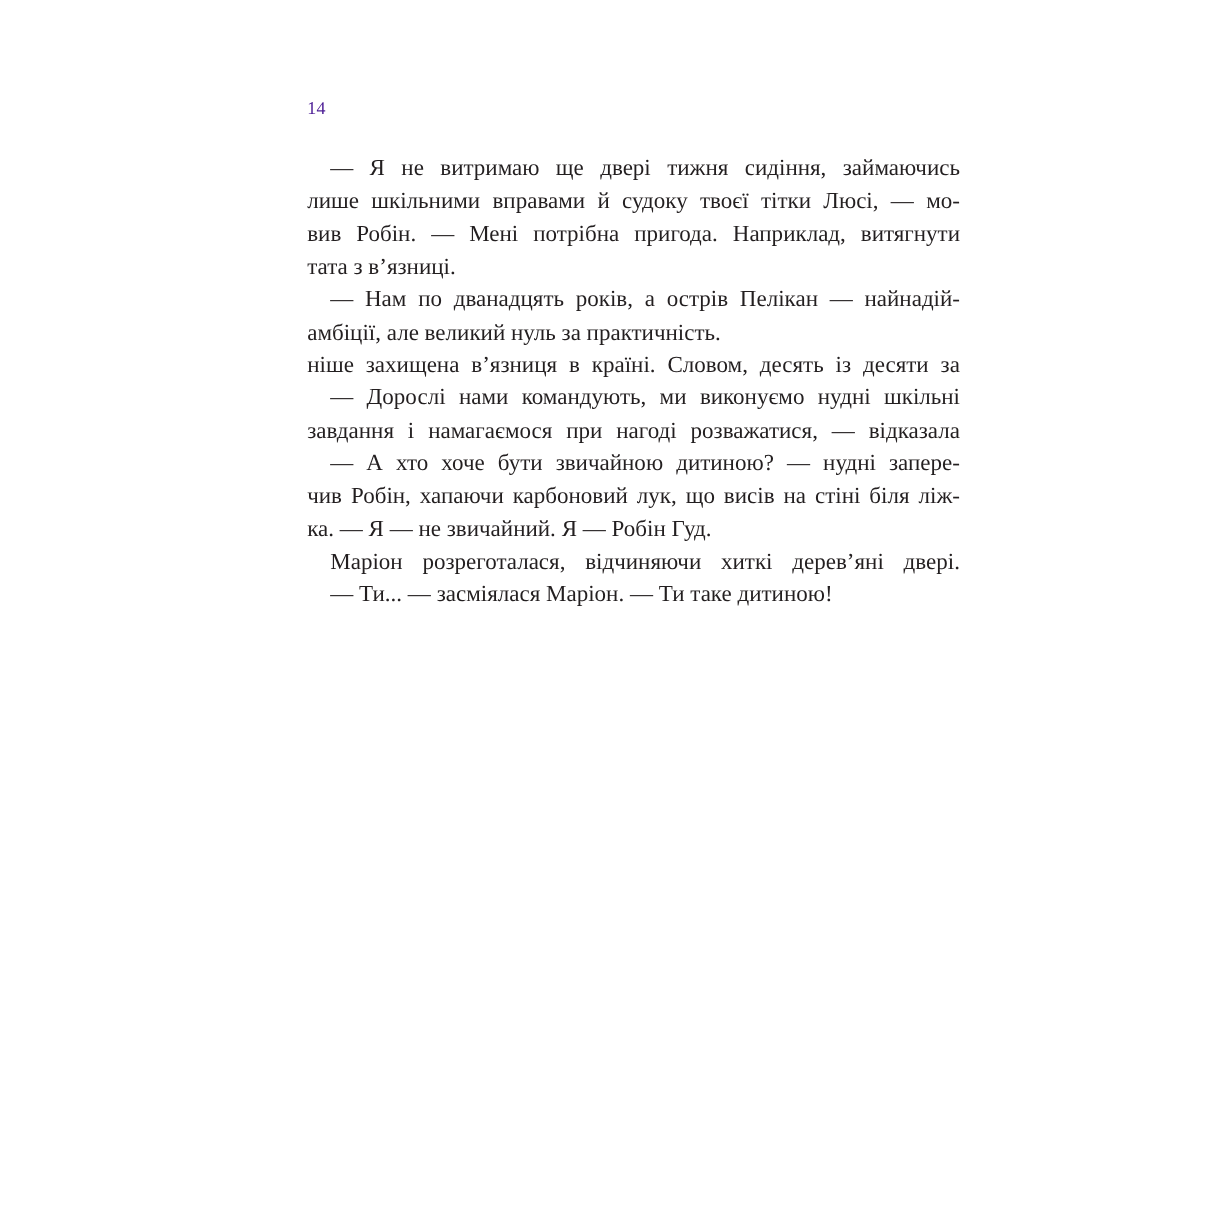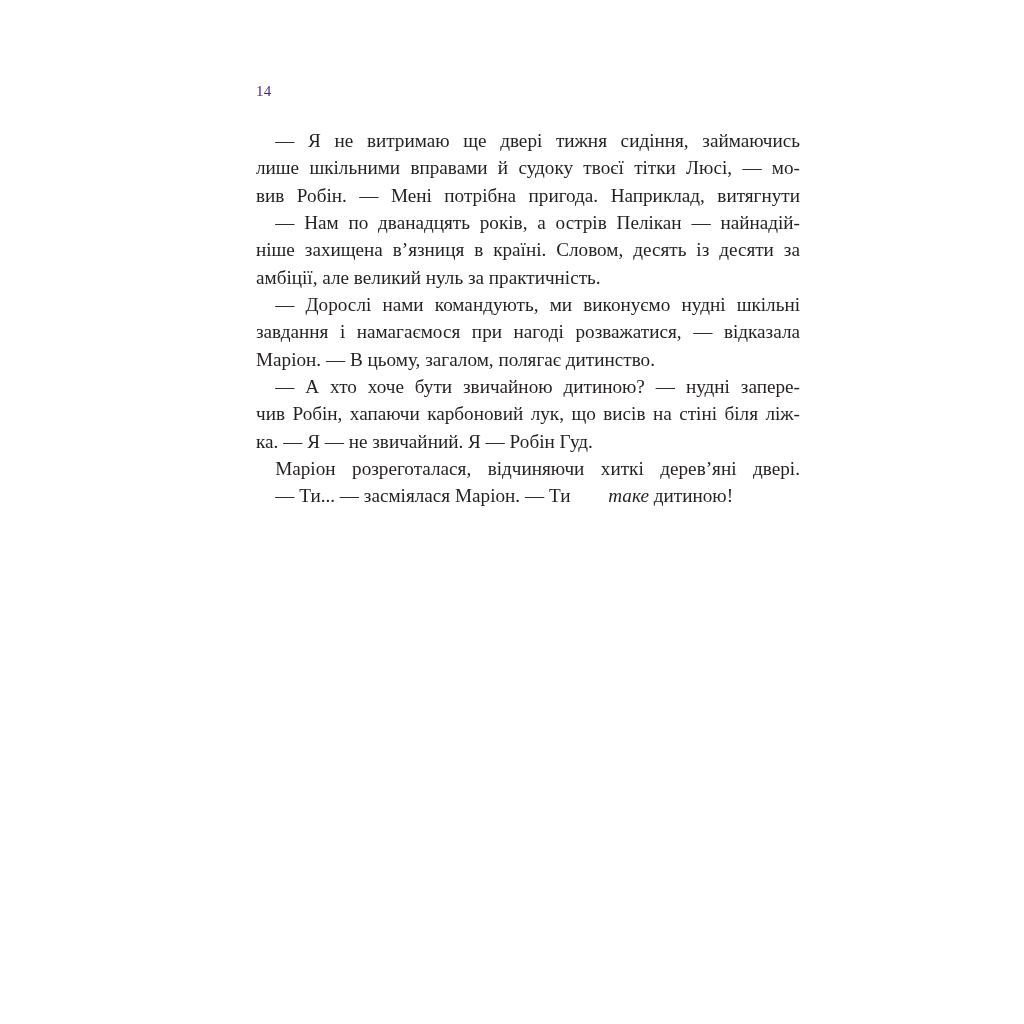--- a/index.html
+++ b/index.html
@@ -59,22 +59,20 @@
   .line.justify {
     display: flex;
     justify-content: space-between;
     white-space: normal;
   }
   .line.justify > span {
     white-space: pre;
   }
 
   .ital {
-    font-style: italic;
-    margin-left: 33px;
   }
 </style>
 </head>
 <body>
 
 <div class="page">
 
   <div class="page-number">14</div>
 
   <div class="text-block">
@@ -106,49 +104,50 @@
       <span class="line justify">
           <span>вив</span>
           <span>Робін.</span>
           <span>—</span>
           <span>Мені</span>
           <span>потрібна</span>
           <span>пригода.</span>
           <span>Наприклад,</span>
           <span>витягнути</span>
         </span>
+      <span class="line">тата з в’язниці.</span>
     </div>
 
 
     <div class="para">
       <span class="line justify">
           <span>    —</span>
           <span>Нам</span>
           <span>по</span>
           <span>дванадцять</span>
           <span>років,</span>
           <span>а</span>
           <span>острів</span>
           <span>Пелікан</span>
           <span>—</span>
           <span>найнадій-</span>
         </span>
+      <span class="line">амбіції, але великий нуль за практичність.</span>
       <span class="line justify">
           <span>ніше</span>
           <span>захищена</span>
           <span>в’язниця</span>
           <span>в</span>
           <span>країні.</span>
           <span>Словом,</span>
           <span>десять</span>
           <span>із</span>
           <span>десяти</span>
           <span>за</span>
         </span>
-      <span class="line">амбіції, але великий нуль за практичність.</span>
     </div>
 
 
     <div class="para">
       <span class="line justify">
           <span>    —</span>
           <span>Дорослі</span>
           <span>нами</span>
           <span>командують,</span>
           <span>ми</span>
@@ -159,21 +158,20 @@
       <span class="line justify">
           <span>завдання</span>
           <span>і</span>
           <span>намагаємося</span>
           <span>при</span>
           <span>нагоді</span>
           <span>розважатися,</span>
           <span>—</span>
           <span>відказала</span>
         </span>
-      <span class="line">Маріон. — В цьому, загалом, полягає дитинство.</span>
     </div>
 
     <div class="para">
       <span class="line justify">
           <span>    —</span>
           <span>А</span>
           <span>хто</span>
           <span>хоче</span>
           <span>бути</span>
           <span>звичайною</span>

